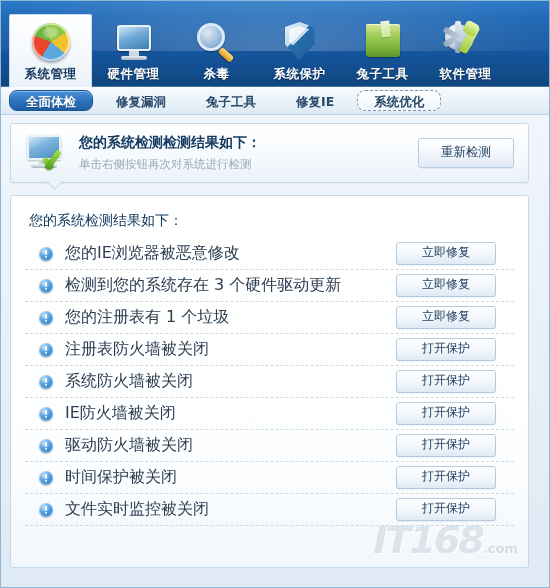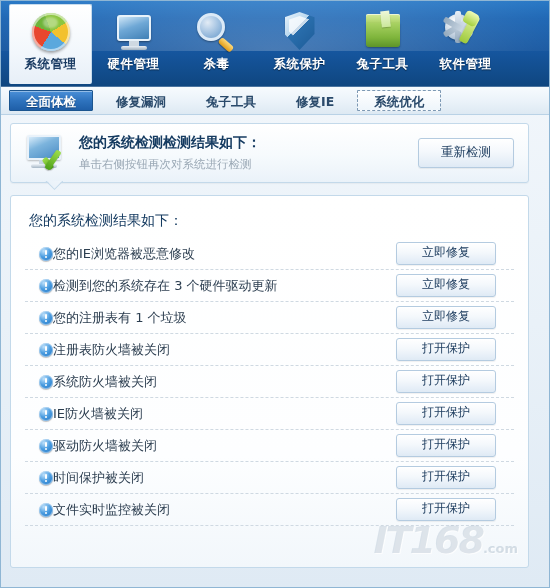--- a/index.html
+++ b/index.html
@@ -47,21 +47,21 @@
     position: relative;
     display: flex;
     align-items: flex-start;
     height: 100%;
     padding-left: 8px;
     z-index: 2;
   }
   .tb-item {
     width: 83px;
     height: 80px;
-    margin-top: 3px;
+    margin-top: 13px;
     display: flex;
     flex-direction: column;
     align-items: center;
     justify-content: flex-start;
     box-sizing: border-box;
     padding-top: 5px;
     border: 1px solid transparent;
     border-radius: 2px;
   }
   .tb-item.active {
@@ -210,21 +210,21 @@
     height: 21px;
     line-height: 21px;
     padding: 0 16px;
     margin-right: 6px;
     font-size: 12.5px;
     color: #2a4a6b;
     font-weight: bold;
     white-space: nowrap;
     box-sizing: border-box;
     border: 1px solid transparent;
-    border-radius: 1px;
+    border-radius: 8px;
   }
   .tab.selected{
     background: linear-gradient(180deg,#4b90d8 0%, #2f74bf 48%, #1f5fa8 100%);
     color: #ffffff;
     border: 1px solid #1b558f;
     box-shadow: inset 0 1px 0 rgba(255,255,255,.4);
     text-shadow: 0 1px 1px rgba(0,0,0,.35);
   }
   .tab.focused{
     border: 1px dashed #7d99b4;
@@ -342,22 +342,22 @@
   }
   .warn-icon::before{
     content:""; position:absolute; left: 6px; top: 3px; width: 2px; height: 5px;
     background:#ffffff; border-radius: 1px;
   }
   .warn-icon::after{
     content:""; position:absolute; left: 6px; top: 9.5px; width: 2px; height: 2px;
     background:#ffffff; border-radius: 50%;
   }
   .row-label{
-    margin-left: 0;
-    font-size: 13px;
+    margin-left: 12px;
+    font-size: 16px;
     color: #2c3e50;
     white-space: nowrap;
   }
   .row-spacer{ flex: 1; }
   .btn-action{
     width: 98px; height: 21px; line-height: 19px; margin-right: 18px;
     font-size: 12px;
   }
 
   

